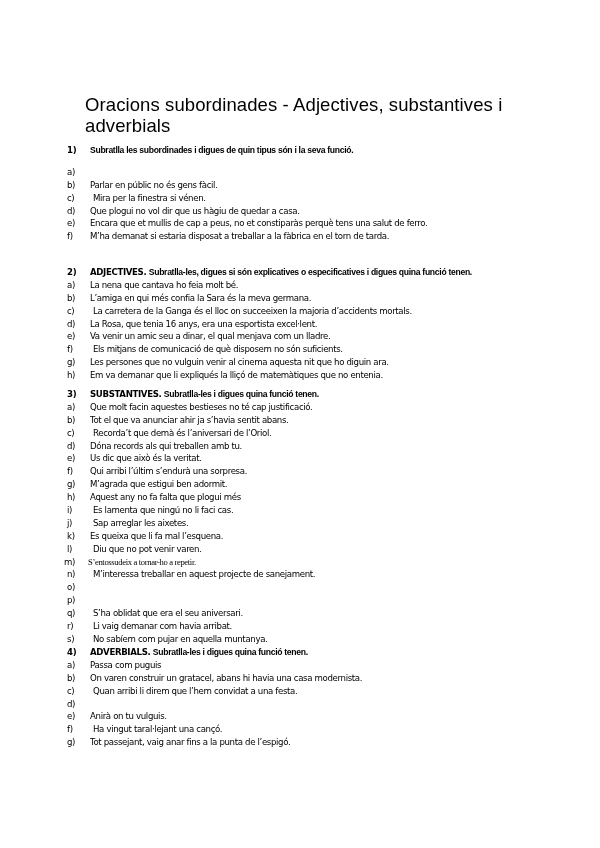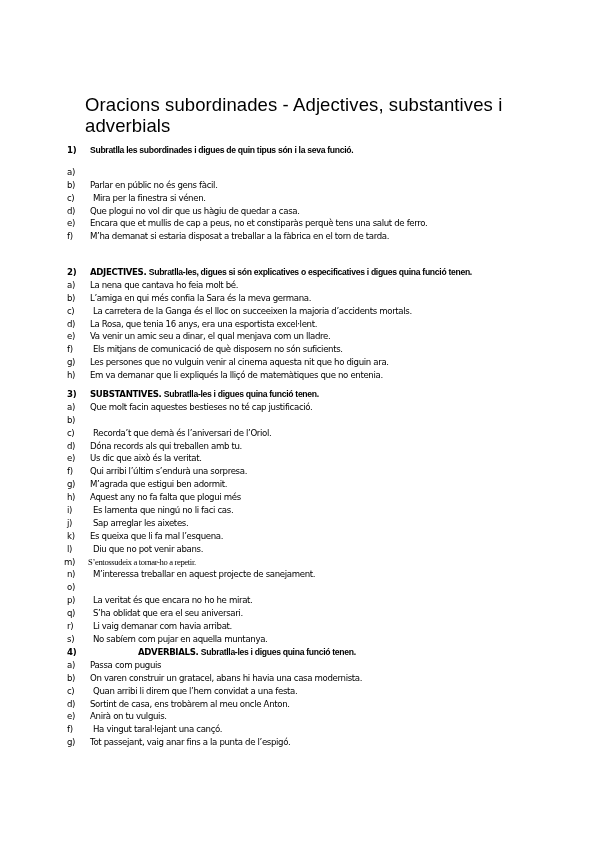--- a/index.html
+++ b/index.html
@@ -102,20 +102,21 @@
     <div class="row head">
       <span class="lbl">3)</span>
       <span class="txt"><span style="font-weight:bold;">SUBSTANTIVES.</span> <span style="font-weight:bold;font-family:'Liberation Sans',sans-serif;letter-spacing:-0.3px;">Subratlla-les i digues quina funció tenen.</span></span>
     </div>
     <div class="row">
         <span class="lbl">a)</span>
         <span class="txt">Que molt facin aquestes bestieses no té cap justificació.</span>
       </div>
     <div class="row">
         <span class="lbl">b)</span>
+        <span class="txt">Tot el que va anunciar ahir ja s’havia sentit abans.</span>
       </div>
     <div class="row ind">
         <span class="lbl">c)</span>
         <span class="txt">Recorda’t que demà és l’aniversari de l’Oriol.</span>
       </div>
     <div class="row">
         <span class="lbl">d)</span>
         <span class="txt">Dóna records als qui treballen amb tu.</span>
       </div>
     <div class="row">
@@ -141,71 +142,69 @@
     <div class="row ind">
         <span class="lbl">j)</span>
         <span class="txt">Sap arreglar les aixetes.</span>
       </div>
     <div class="row">
         <span class="lbl">k)</span>
         <span class="txt">Es queixa que li fa mal l’esquena.</span>
       </div>
     <div class="row ind">
         <span class="lbl">l)</span>
-        <span class="txt">Diu que no pot venir abans.</span>
+        <span class="txt">Diu que no pot venir varen.</span>
       </div>
     <div class="row">
         <span class="lbl lbl-m">m)</span>
         <span class="txt" style="left:88px;font-family:Liberation Serif, serif;">S’entossudeix a tornar-ho a repetir.</span>
       </div>
     <div class="row ind">
         <span class="lbl">n)</span>
         <span class="txt">M’interessa treballar en aquest projecte de sanejament.</span>
       </div>
     <div class="row ind">
         <span class="lbl">o)</span>
       </div>
     <div class="row ind">
         <span class="lbl">p)</span>
-        <span class="txt">La veritat és que encara no ho he mirat.</span>
       </div>
     <div class="row ind">
         <span class="lbl">q)</span>
         <span class="txt">S’ha oblidat que era el seu aniversari.</span>
       </div>
     <div class="row ind">
         <span class="lbl">r)</span>
         <span class="txt">Li vaig demanar com havia arribat.</span>
       </div>
     <div class="row ind">
         <span class="lbl">s)</span>
         <span class="txt">No sabíem com pujar en aquella muntanya.</span>
       </div>
   </div>
 
   <div class="section" style="top:646px;">
     <div class="row head">
       <span class="lbl">4)</span>
-      <span class="txt"><span style="font-weight:bold;margin-left:48px;">ADVERBIALS.</span> <span style="font-weight:bold;font-family:'Liberation Sans',sans-serif;letter-spacing:-0.3px;">Subratlla-les i digues quina funció tenen.</span></span>
+      <span class="txt"><span style="font-weight:bold;">ADVERBIALS.</span> <span style="font-weight:bold;font-family:'Liberation Sans',sans-serif;letter-spacing:-0.3px;">Subratlla-les i digues quina funció tenen.</span></span>
     </div>
     <div class="row">
         <span class="lbl">a)</span>
         <span class="txt">Passa com puguis</span>
       </div>
     <div class="row">
         <span class="lbl">b)</span>
         <span class="txt">On varen construir un gratacel, abans hi havia una casa modernista.</span>
       </div>
     <div class="row ind">
         <span class="lbl">c)</span>
         <span class="txt">Quan arribi li direm que l’hem convidat a una festa.</span>
       </div>
     <div class="row">
         <span class="lbl">d)</span>
-        <span class="txt">Sortint de casa, ens trobàrem al meu oncle Anton.</span>
       </div>
     <div class="row">
         <span class="lbl">e)</span>
         <span class="txt">Anirà on tu vulguis.</span>
       </div>
     <div class="row ind">
         <span class="lbl">f)</span>
         <span class="txt">Ha vingut taral·lejant una cançó.</span>
       </div>
     <div class="row">

